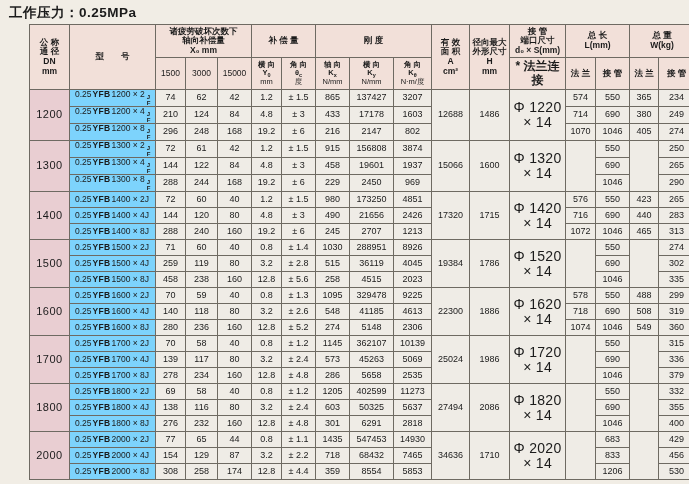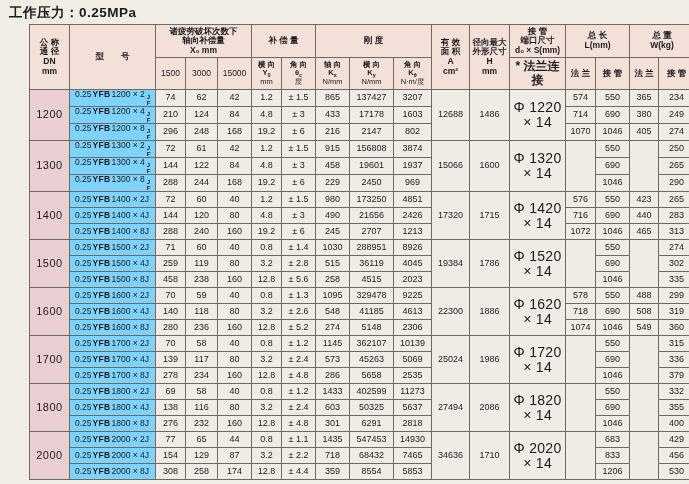--- a/index.html
+++ b/index.html
@@ -446,21 +446,21 @@
           <td>379</td>
         </tr>
         <tr class="gstart">
           <td rowspan="3" class="dn">1800</td>
           <td class="model"><span>0.25</span><span class="mb">YFB</span><span>1800 × 2J</span></td>
           <td>69</td>
           <td>58</td>
           <td>40</td>
           <td>0.8</td>
           <td>± 1.2</td>
-          <td>1433</td>
+          <td>1205</td>
           <td>402599</td>
           <td>11273</td>
           <td rowspan="3">27494</td>
           <td rowspan="3">2086</td>
           <td rowspan="3" class="port">Φ 1820 × 14</td>
           <td rowspan="3"></td>
           <td>550</td>
           <td rowspan="3"></td>
           <td>332</td>
         </tr>

